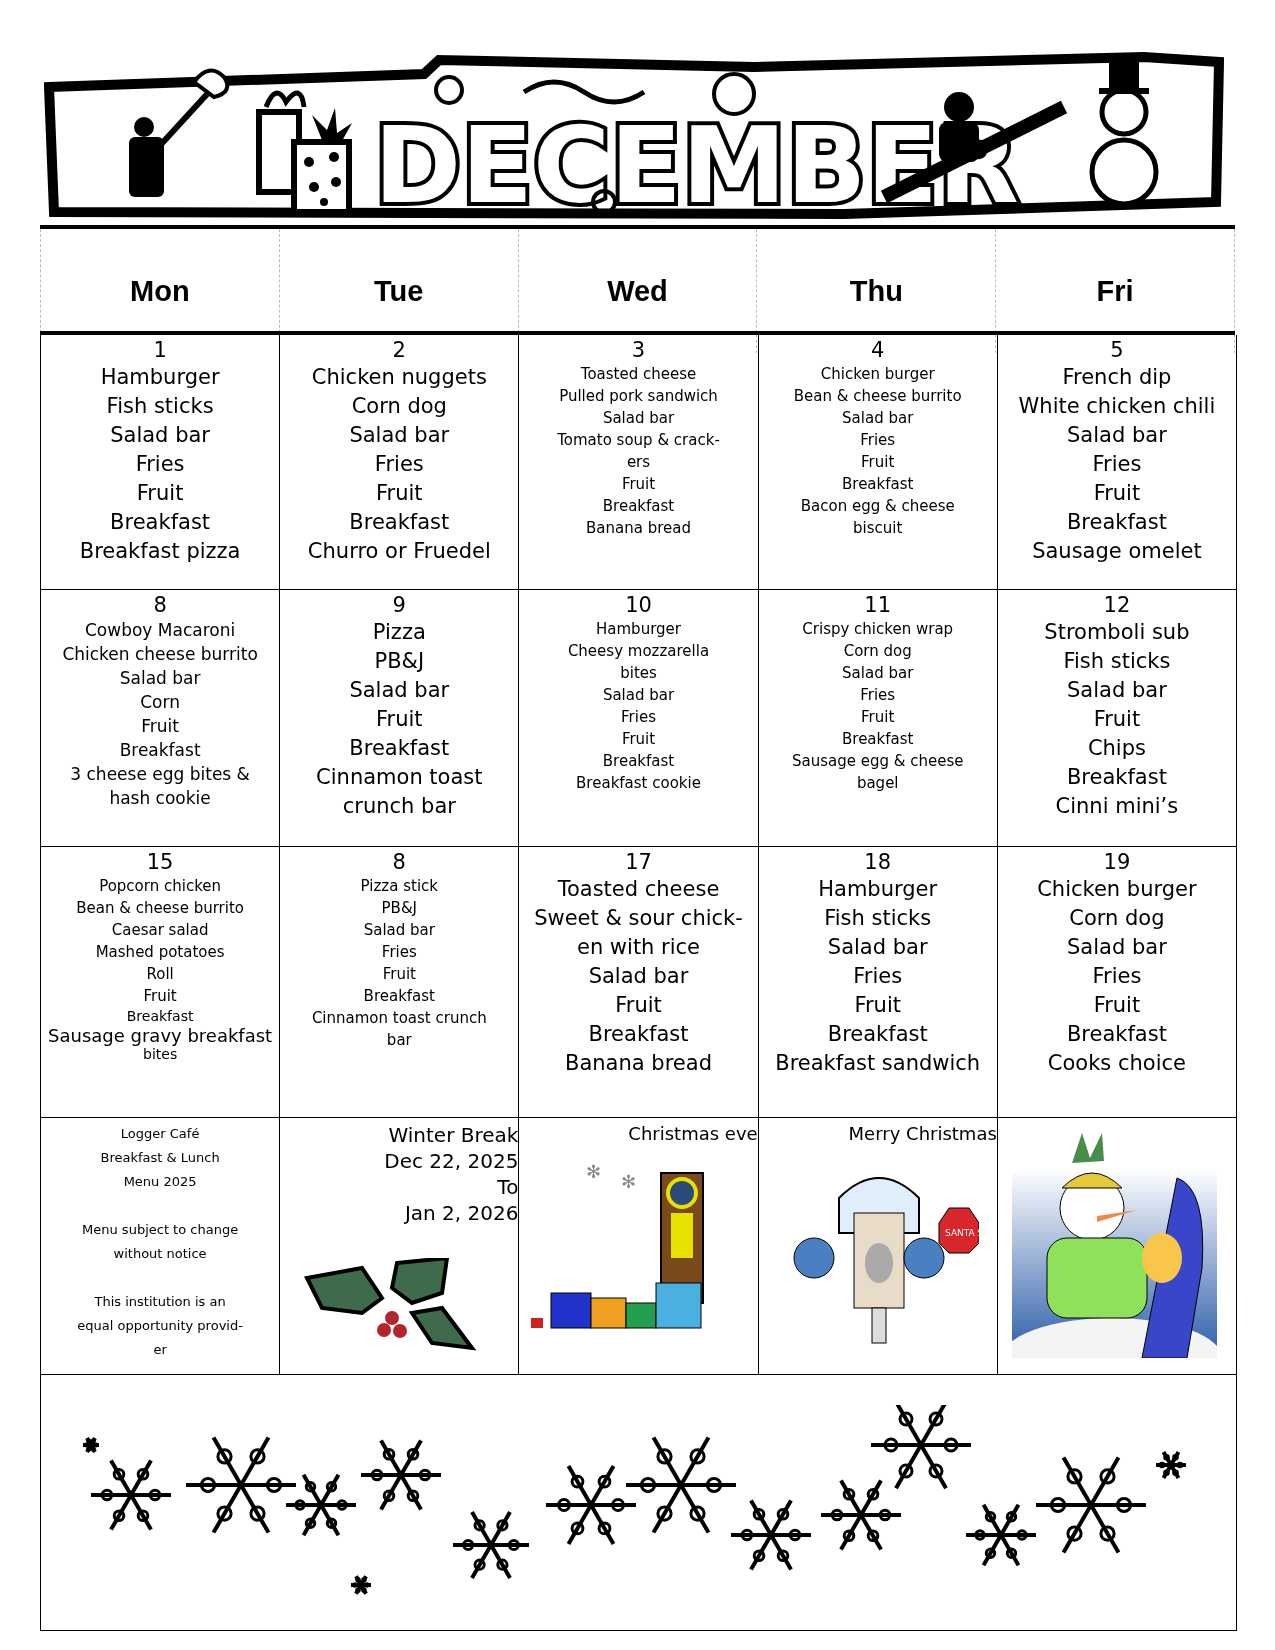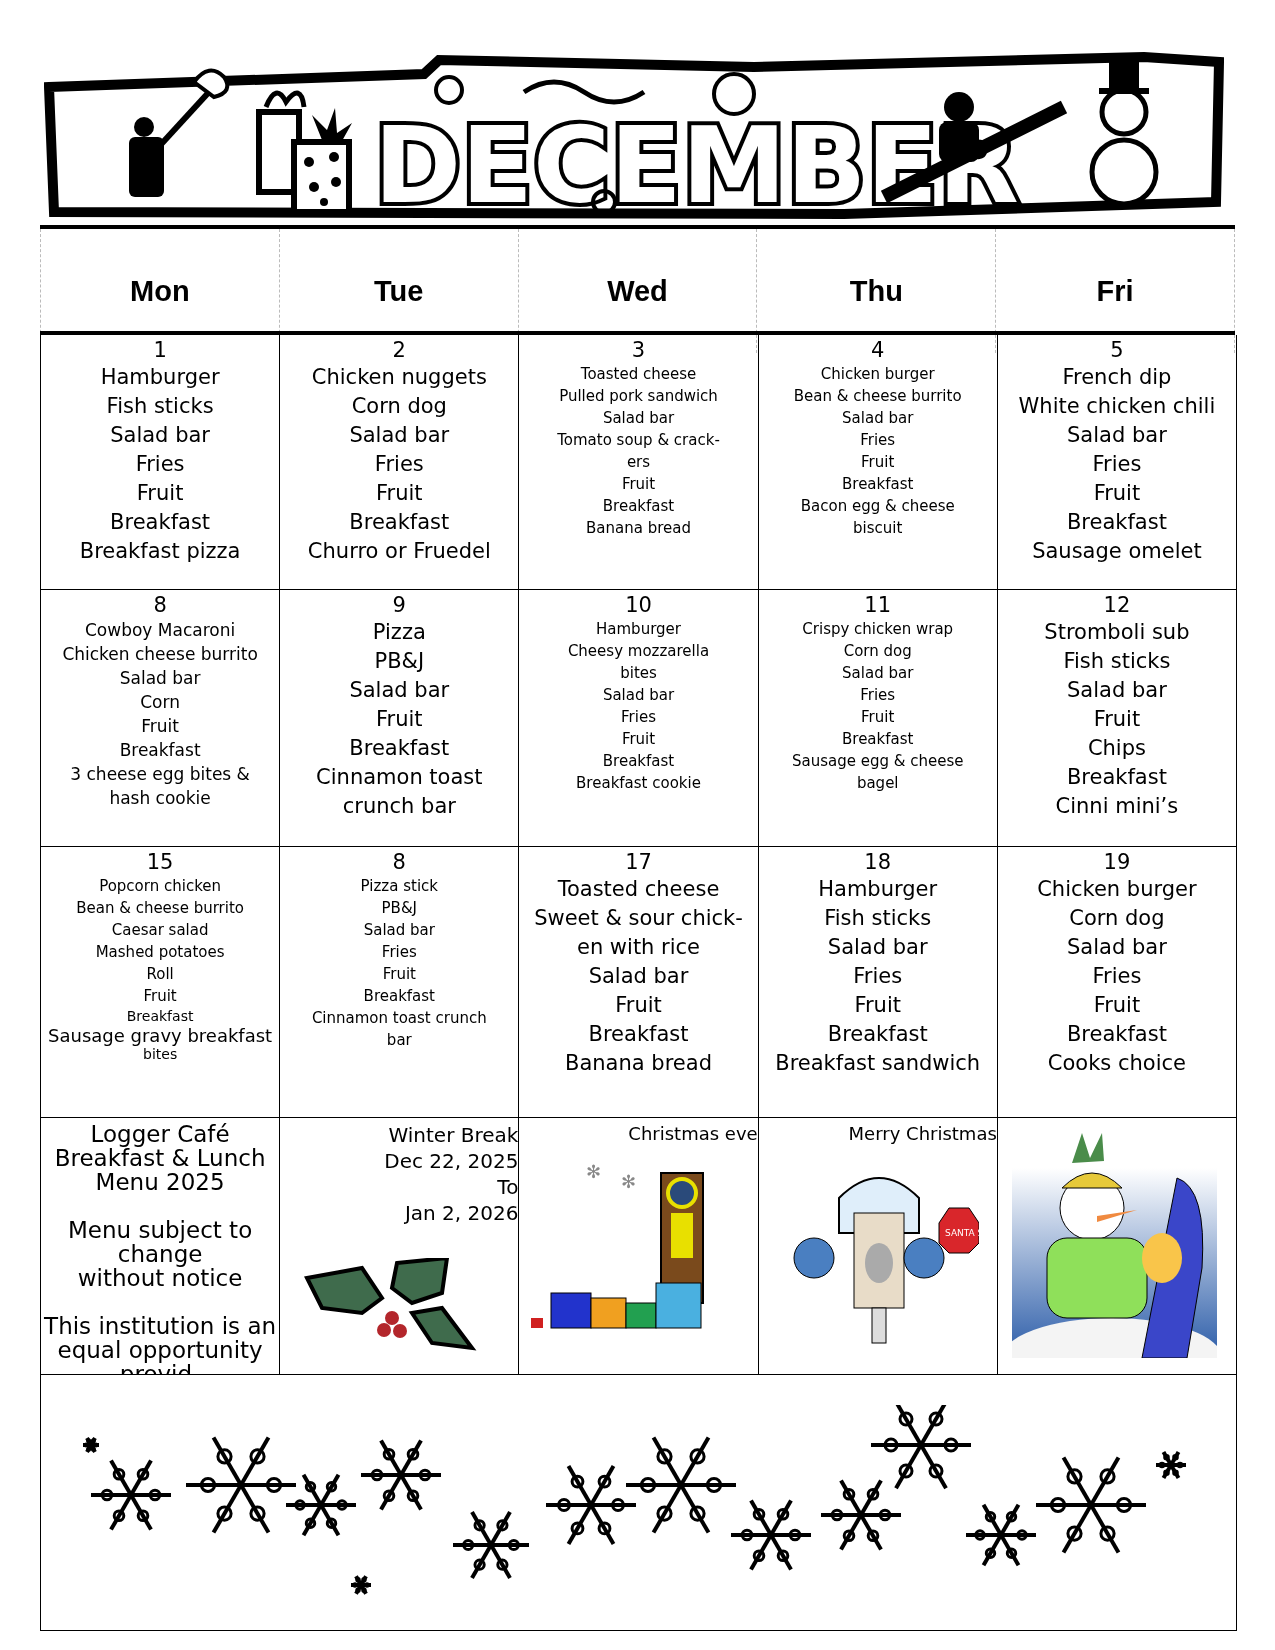--- a/index.html
+++ b/index.html
@@ -14,21 +14,21 @@
   .grid { position:absolute; left:40px; top:335px; width:1195px; border-left:1.5px solid #000; border-right:1.5px solid #000; }
   .row { display:flex; border-bottom:1.5px solid #000; }
   .cell { flex:1; border-right:1.5px solid #000; text-align:center; padding-top:2px; box-sizing:border-box; font-family:"DejaVu Sans", sans-serif; overflow:hidden; }
   .cell:last-child { border-right:none; }
   .cell .day { display:block; font-size:21px; line-height:26px; }
   .cell .item { display:block; line-height:29px; font-size:21px; }
   .cell.small .item { font-size:17px; line-height:24px; }
   .cell.xsmall .item { font-size:15px; line-height:22px; }
   .cell .tiny { font-size:14px; line-height:18px; }
   .r1 { height:254px; } .r2 { height:256px; } .r3 { height:270px;justify-content:space-between; } .r4 { height:256px; }
-  .info { font-size:23px; line-height:24px; padding-top:4px; }
+  .info { font-size:13px; line-height:24px; padding-top:4px; }
   .info .gap { height:24px; }
   .pic { position:relative;text-align:right; }
   .snow-row { height:255px; border-bottom:1.5px solid #000; position:relative; }
   .snow-row svg { position:absolute; left:30px; top:30px; }
 </style>
 </head>
 <body>
 
 <div class="banner">
   <svg viewBox="0 0 1180 170">

